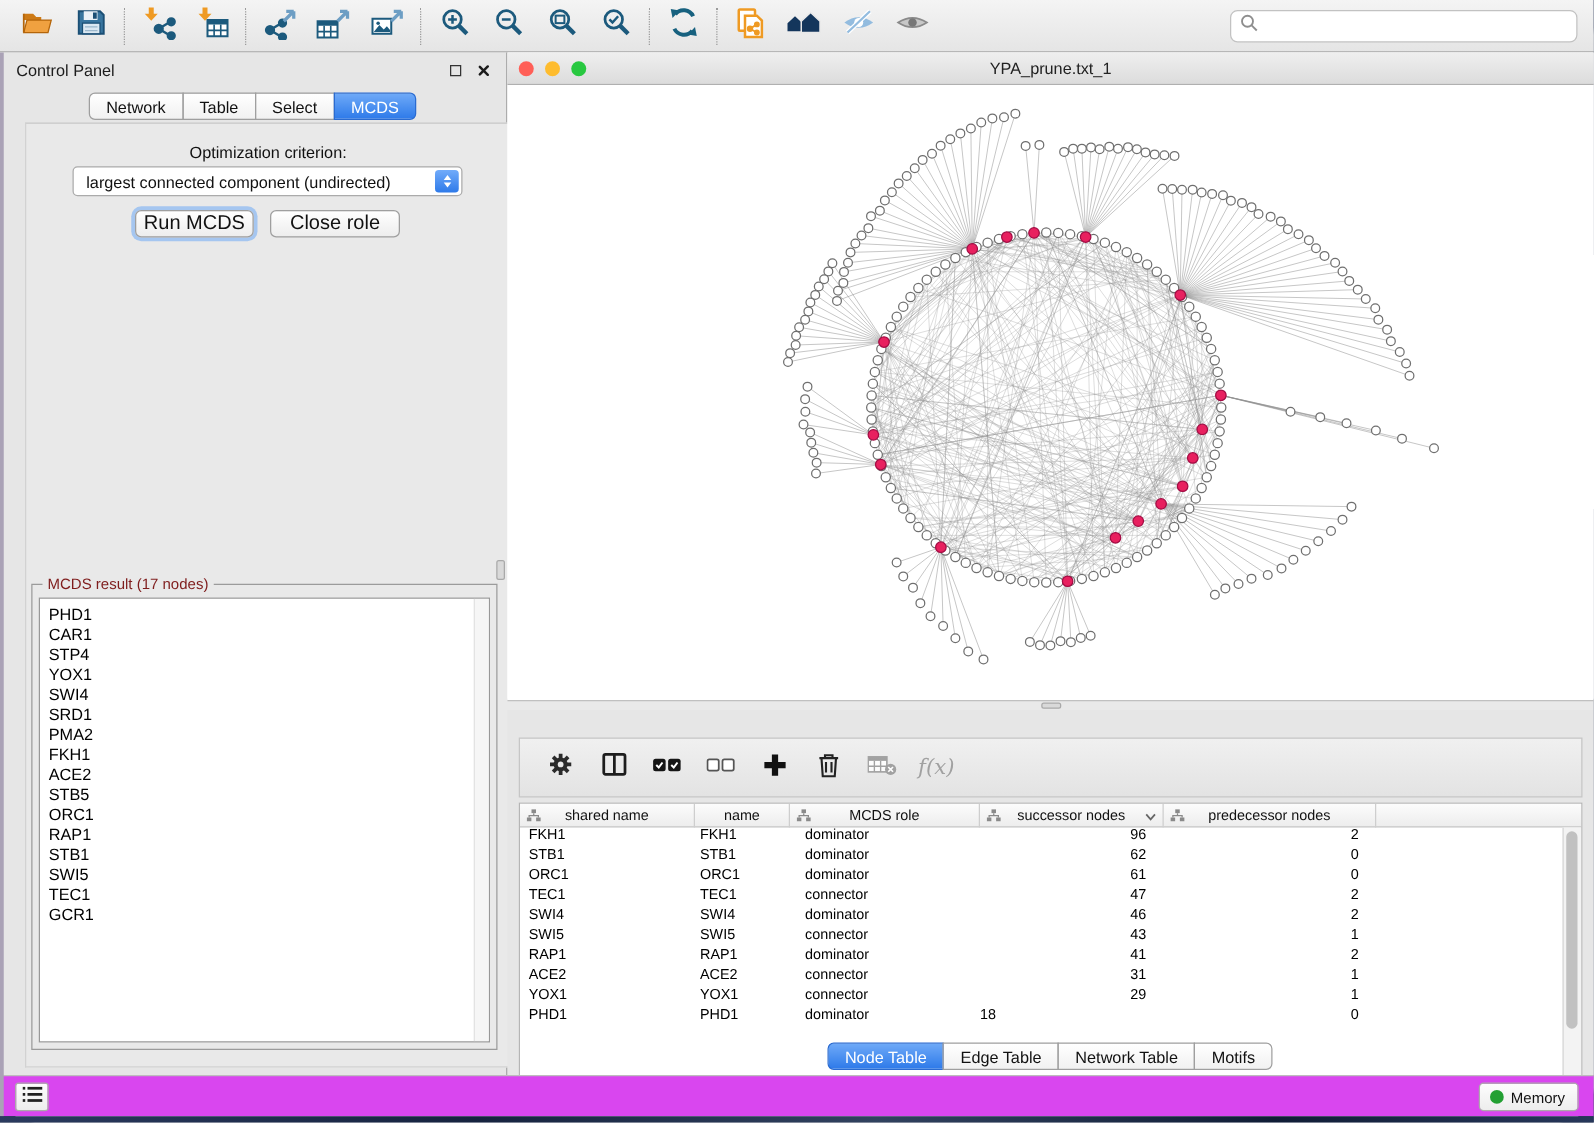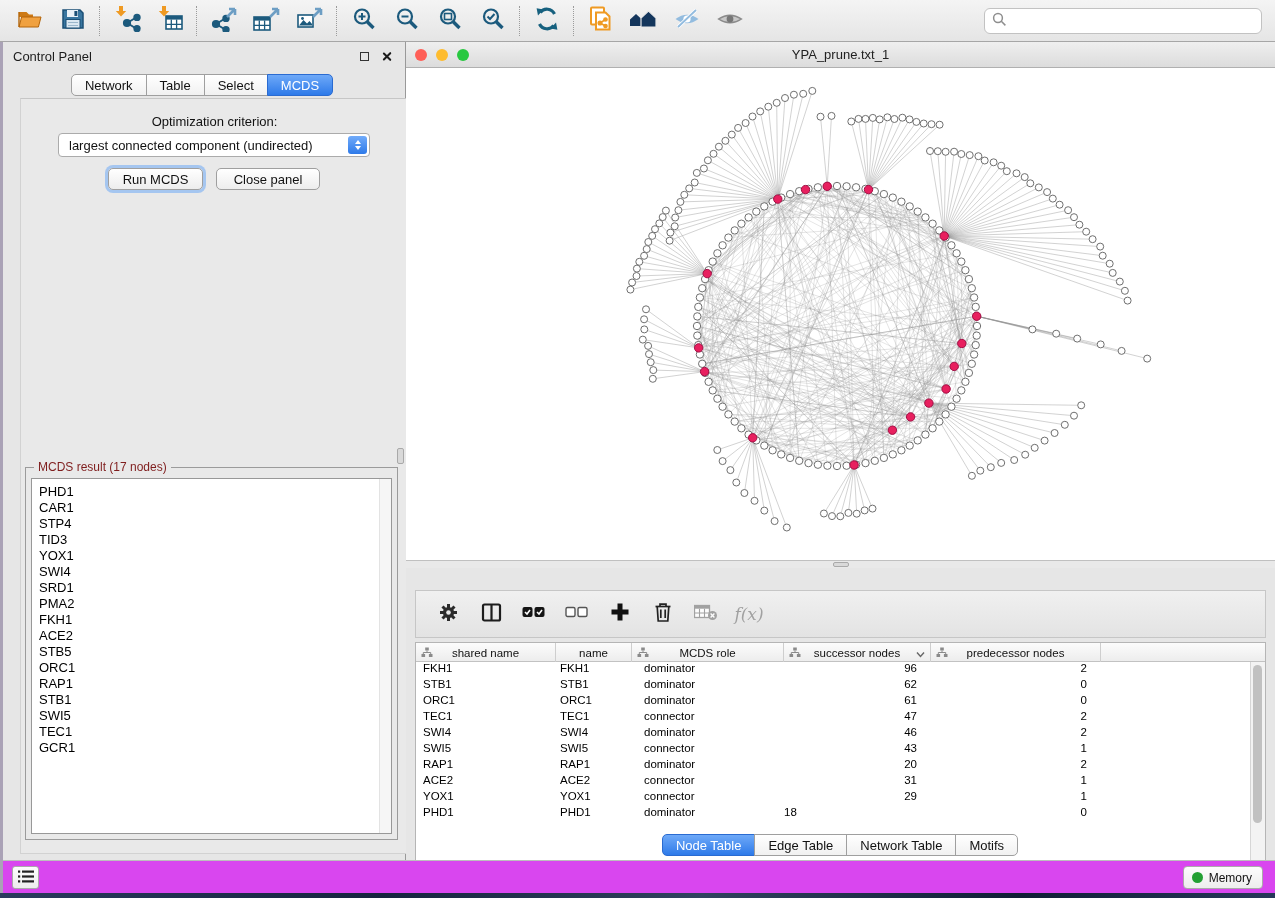--- a/index.html
+++ b/index.html
@@ -46,21 +46,21 @@
   #opt-select { position:absolute; top:34px; left:37px; width:312px; height:24px; background:#fff;
     border:1px solid #ababab; border-radius:4px; font-size:13px; color:#111;
     display:flex; align-items:center; padding-left:10px; }
   #opt-stepper { position:absolute; right:2px; top:2px; width:19px; height:18px; border-radius:3px;
     background:linear-gradient(#71abfa,#2e7ae9); display:flex; flex-direction:column;
     align-items:center; justify-content:center; gap:2px; }
   .chev { width:0; height:0; border-left:3.5px solid transparent; border-right:3.5px solid transparent; }
   .chev.up { border-bottom:4px solid #fff; } .chev.down { border-top:4px solid #fff; }
 
   .mac-btn { position:absolute; height:22px; background:linear-gradient(#ffffff,#ededed);
-    border:1px solid #9f9f9f; border-radius:5px; font-size:13px; color:#111;
+    border:1px solid #9f9f9f; border-radius:5px; font-size:16px; color:#111;
     display:flex; align-items:center; justify-content:center; cursor:default; }
   #run-btn { left:87px; top:69px; width:95px; box-shadow:0 0 0 3px rgba(110,170,245,.55); }
   #close-panel-btn { left:195px; top:69px; width:104px; }
 
   #mcds-group { position:absolute; left:4px; top:368px; width:373px; height:373px; border:1px solid #9b9b9b; }
   #mcds-legend { position:absolute; top:-8px; left:8px; background:#e9e9e9; padding:0 4px; font-size:12px; color:#7f1d1d; }
   #mcds-list { position:absolute; left:5px; right:5px; top:10px; bottom:5px; background:#fff;
     border:1px solid #989898; font-size:13px; color:#000; padding:5px 0 0 7px; line-height:16px; overflow:hidden; }
   #mcds-scroll { position:absolute; right:0; top:0; bottom:0; width:12px; background:#f6f6f6; border-left:1px solid #e3e3e3; }
 
@@ -294,29 +294,28 @@
     <div id="cp-inner">
       <div id="opt-label">Optimization criterion:</div>
       <div id="opt-select">
         <span>largest connected component (undirected)</span>
         <span id="opt-stepper">
           <span class="chev up"></span>
             <span class="chev down"></span>
         </span>
       </div>
       <div id="run-btn" class="mac-btn">Run MCDS</div>
-      <div id="close-panel-btn" class="mac-btn">Close panel</div>
+      <div id="close-panel-btn" class="mac-btn">Close role</div>
       <div id="mcds-group">
         <div id="mcds-legend">MCDS result (17 nodes)</div>
         <div id="mcds-list">
           <div id="mcds-scroll"></div>
         <div>PHD1</div>
             <div>CAR1</div>
             <div>STP4</div>
-            <div>TID3</div>
             <div>YOX1</div>
             <div>SWI4</div>
             <div>SRD1</div>
             <div>PMA2</div>
             <div>FKH1</div>
             <div>ACE2</div>
             <div>STB5</div>
             <div>ORC1</div>
             <div>RAP1</div>
             <div>STB1</div>
@@ -1235,21 +1234,21 @@
               <div class="td" style="width: 140px; padding-left: 7px;">SWI5</div>
               <div class="td" style="width: 76px; padding-left: 4px;">SWI5</div>
               <div class="td" style="width: 152px; padding-left: 12px;">connector</div>
               <div class="td" style="width: 147px; text-align: right; padding-right: 14px;">43</div>
               <div class="td" style="width: 170px; text-align: right; padding-right: 14px;">1</div>
             </div>
             <div class="tr">
               <div class="td" style="width: 140px; padding-left: 7px;">RAP1</div>
               <div class="td" style="width: 76px; padding-left: 4px;">RAP1</div>
               <div class="td" style="width: 152px; padding-left: 12px;">dominator</div>
-              <div class="td" style="width: 147px; text-align: right; padding-right: 14px;">20</div>
+              <div class="td" style="width: 147px; text-align: right; padding-right: 14px;">41</div>
               <div class="td" style="width: 170px; text-align: right; padding-right: 14px;">2</div>
             </div>
             <div class="tr">
               <div class="td" style="width: 140px; padding-left: 7px;">ACE2</div>
               <div class="td" style="width: 76px; padding-left: 4px;">ACE2</div>
               <div class="td" style="width: 152px; padding-left: 12px;">connector</div>
               <div class="td" style="width: 147px; text-align: right; padding-right: 14px;">31</div>
               <div class="td" style="width: 170px; text-align: right; padding-right: 14px;">1</div>
             </div>
             <div class="tr">

